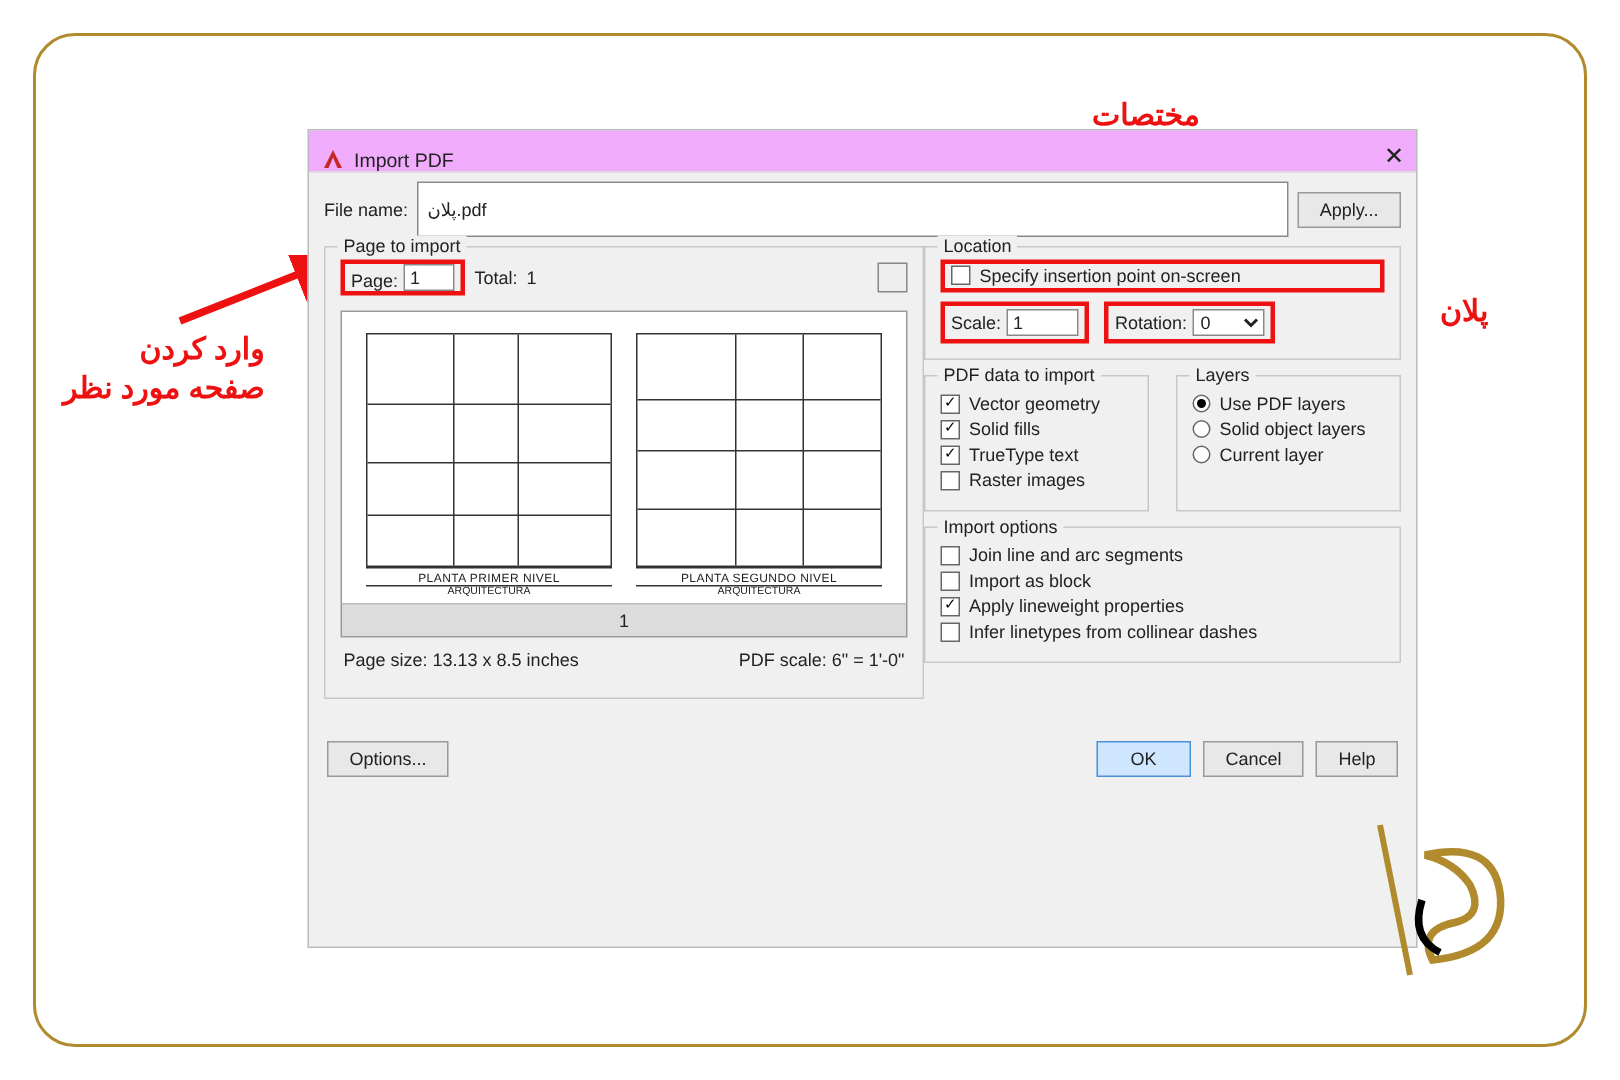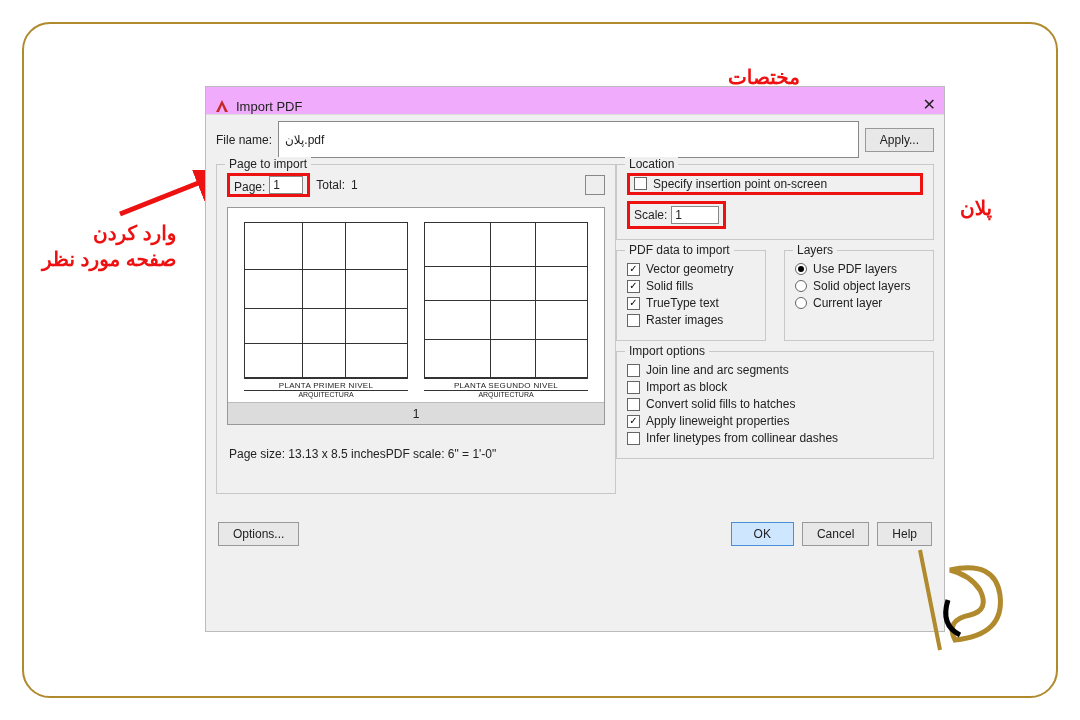--- a/index.html
+++ b/index.html
@@ -23,21 +23,21 @@
   .sqbtn{width:20px;height:20px;border:1px solid #888;background:#eee;margin-left:auto}
   .preview{margin-top:10px;border:1px solid #999;background:#fff;height:218px;display:flex;flex-direction:column}
   .plans{flex:1;display:flex;gap:16px;padding:14px 16px 4px}
   .plan{flex:1;border:1px solid #333;position:relative;background:#fff}
   .plan::before,.plan::after{content:"";position:absolute;background:#333}
   .plan .hline{position:absolute;left:0;right:0;height:1px;background:#333}
   .plan .vline{position:absolute;top:0;bottom:0;width:1px;background:#333}
   .pcap{font-size:8px;text-align:center;border-top:1px solid #333;padding-top:2px;letter-spacing:.3px}
   .arch{font-size:7px;text-align:center;border-top:1px solid #333}
   .pgnum{height:22px;background:#dcdcdc;text-align:center;line-height:22px;border-top:1px solid #bbb}
-  .meta{display:flex;padding:22px 2px}
+  .meta{display:flex;justify-content:space-between;padding:8px 2px}
   .locrow{display:flex;align-items:flex-start;gap:6px;border:3px solid #e11;padding:1px 4px}
   .sr{display:flex;gap:10px;margin-top:6px}
   .sbox{display:flex;align-items:center;gap:4px;border:3px solid #e11;padding:2px 4px}
   .txtin{width:48px;height:18px;border:1px solid #888;background:#fff;padding:0 3px}
   .sel{width:48px;height:18px;border:1px solid #888;background:#fff}
   .split{display:flex;gap:18px}
   .col{flex:1}
   .ck{display:flex;align-items:center;gap:6px;margin:3px 0}
   .ck.ind{}
   .cb{width:13px;height:13px;border:1px solid #666;background:#fff;display:flex;align-items:center;justify-content:center;font-size:10px;line-height:1;cursor:pointer}
@@ -160,20 +160,24 @@
         <span class="lg">Location</span>
         <div class="locrow">
           <span class="cb"></span>
           <span>Specify insertion point on-screen</span>
         </div>
         <div class="sr">
           <div class="sbox">
             <span>Scale:</span>
             <input class="txtin" value="1" style="">
           </div>
+          <div class="sbox">
+            <span>Rotation:</span>
+            <select class="sel"><option>0</option></select>
+          </div>
         </div>
       </div>
 
       <div class="split">
         <div class="grp col">
           <span class="lg">PDF data to import</span>
           <div class="ck">
               <span class="cb on"></span>
               <span>Vector geometry</span>
             </div>
@@ -209,24 +213,20 @@
 
       <div class="grp">
         <span class="lg">Import options</span>
         <div class="ck">
             <span class="cb"></span>
             <span>Join line and arc segments</span>
           </div>
         <div class="ck">
             <span class="cb"></span>
             <span>Import as block</span>
-          </div>
-        <div class="ck">
-            <span class="cb"></span>
-            <span>Convert solid fills to hatches</span>
           </div>
         <div class="ck">
             <span class="cb on"></span>
             <span>Apply lineweight properties</span>
           </div>
         <div class="ck">
             <span class="cb"></span>
             <span>Infer linetypes from collinear dashes</span>
           </div>
       </div>

